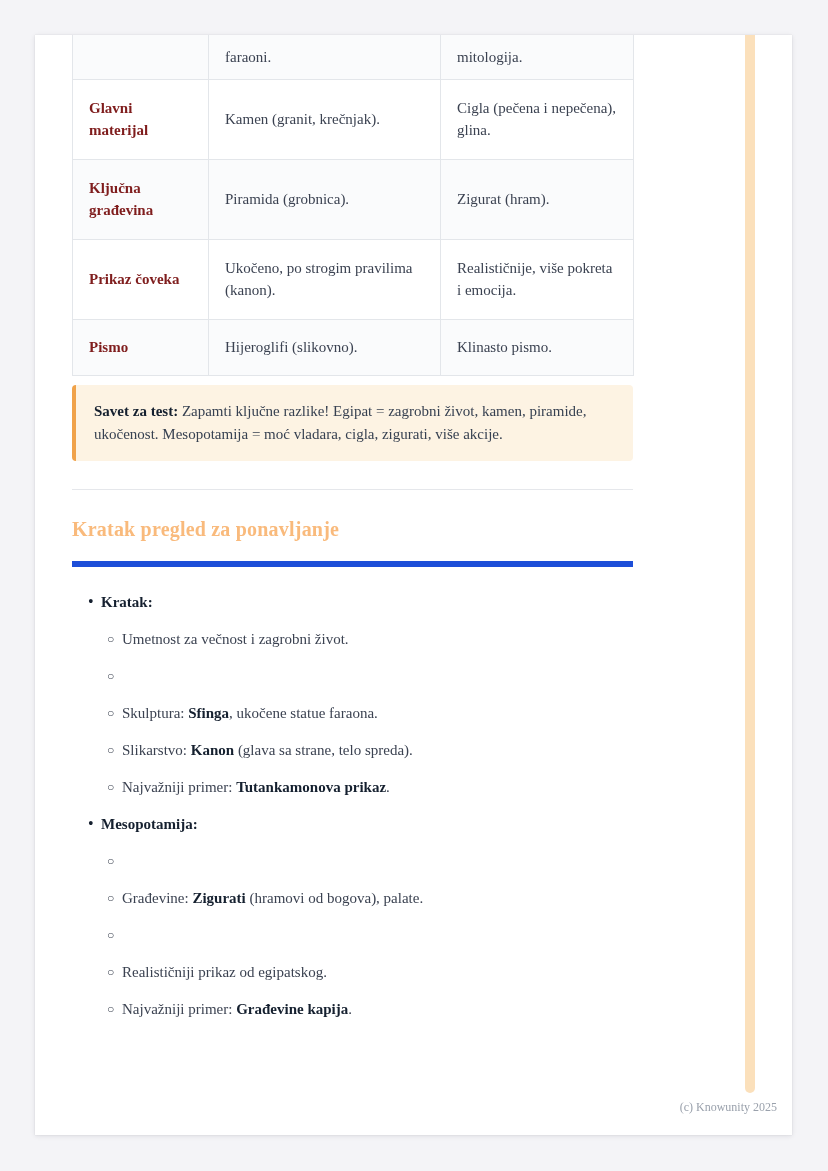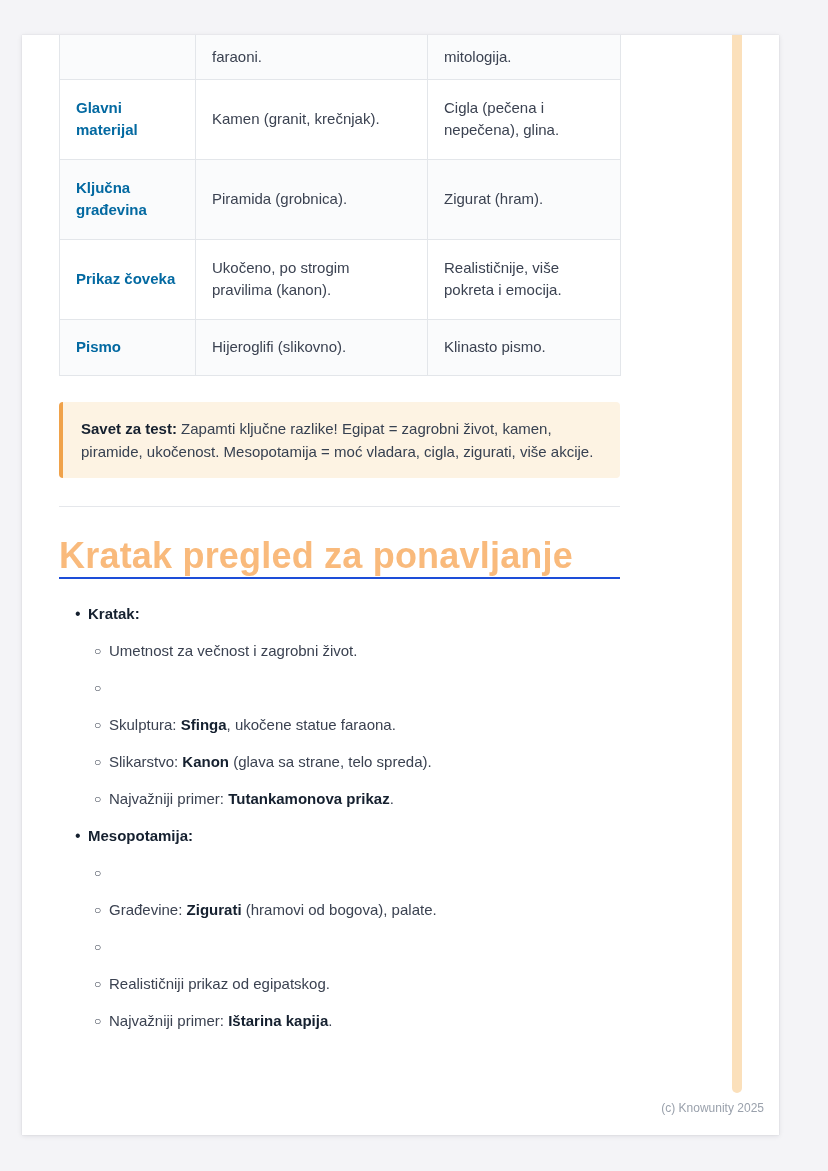--- a/index.html
+++ b/index.html
@@ -5,25 +5,26 @@
   * { margin:0; padding:0; box-sizing:border-box; }
   html,body { width:828px; height:1171px; }
   body {
     background:#f4f4f7;
     font-family:"Liberation Sans", sans-serif;
     color:#3b4251;
     -webkit-font-smoothing:antialiased;
   }
   .canvas { position:relative; width:828px; height:1171px; overflow:hidden; }
   .page {
-    position:absolute; left:22px; top:35px;
+    position:absolute; left:35px; top:35px;
     width:757px; height:1100px;
     background:#ffffff;
     box-shadow:0 1px 5px rgba(20,24,40,.10), 0 0 1px rgba(20,24,40,.12);
     overflow:hidden;
+    font-family:Liberation Serif, serif;
   }
   .accent-strip {
     position:absolute; top:0; right:37px;
     width:10px; height:1058px;
     background:#fbe0bb;
     border-radius:0 0 5px 5px;
   }
   .content { width:598px; padding-left:37px; }
 
   
@@ -38,44 +39,44 @@
     border:1px solid #e3e6ea;
     padding:10px 16px;
     vertical-align:middle;
     line-height:1.5;
     background:#ffffff;
   }
   tr.shaded td { background:#fafbfc; }
   tr.r0 td { border-top:none; height:44px; }
   tr.r1 td, tr.r2 td, tr.r3 td { height:80px; }
   tr.r4 td { height:56px; }
-  td.lbl { font-weight:700; color:#0369a1; }
+  td.lbl { font-weight:700; color:#7f1d1d; }
 
   
   .callout {
-    width:561px; margin-top:26px;
+    width:561px; margin-top:9px;
     background:#fdf3e3;
     border-left:4px solid #f0a24a;
     border-radius:4px;
     padding:15px 18px;
     font-size:15px; line-height:1.55; color:#374151;
   }
   .callout strong { color:#15202f; }
 
   
   hr.divider {
     width:561px; margin-top:28px;
     border:none; border-top:1px solid #e5e7eb;
   }
   h1.review-title {
     width:561px; margin-top:28px;
-    font-size:36px; font-weight:700; letter-spacing:.2px;
+    font-size:20px; font-weight:700; letter-spacing:.2px;
     color:#f9ba7c;
-    padding-bottom:0;
-    border-bottom:2px solid #1d4ed8;
+    padding-bottom:20px;
+    border-bottom:6px solid #1d4ed8;
   }
 
   
   ul.groups { list-style:none; margin-top:24px; width:561px; }
   .group-head {
     display:flex; align-items:flex-start;
     padding-left:16px; margin-bottom:15px;
     font-size:15px; line-height:22px;
   }
   .group-head strong { color:#15202f; font-weight:700; }
@@ -186,21 +187,21 @@
             </li>
             <li class="sub">
               <span class="circ">○</span>
             </li>
             <li class="sub">
               <span class="circ">○</span>
               <span class="rich"><span>Realističniji prikaz od egipatskog.</span></span>
             </li>
             <li class="sub">
               <span class="circ">○</span>
-              <span class="rich"><span>Najvažniji primer: </span><strong>Ištarina kapija</strong><span>.</span></span>
+              <span class="rich"><span>Najvažniji primer: </span><strong>Građevine kapija</strong><span>.</span></span>
             </li>
           </ul>
         </li>
       </ul>
 
     </div>
 
     <div class="footer">(c) Knowunity 2025</div>
   </div>
 </div>

